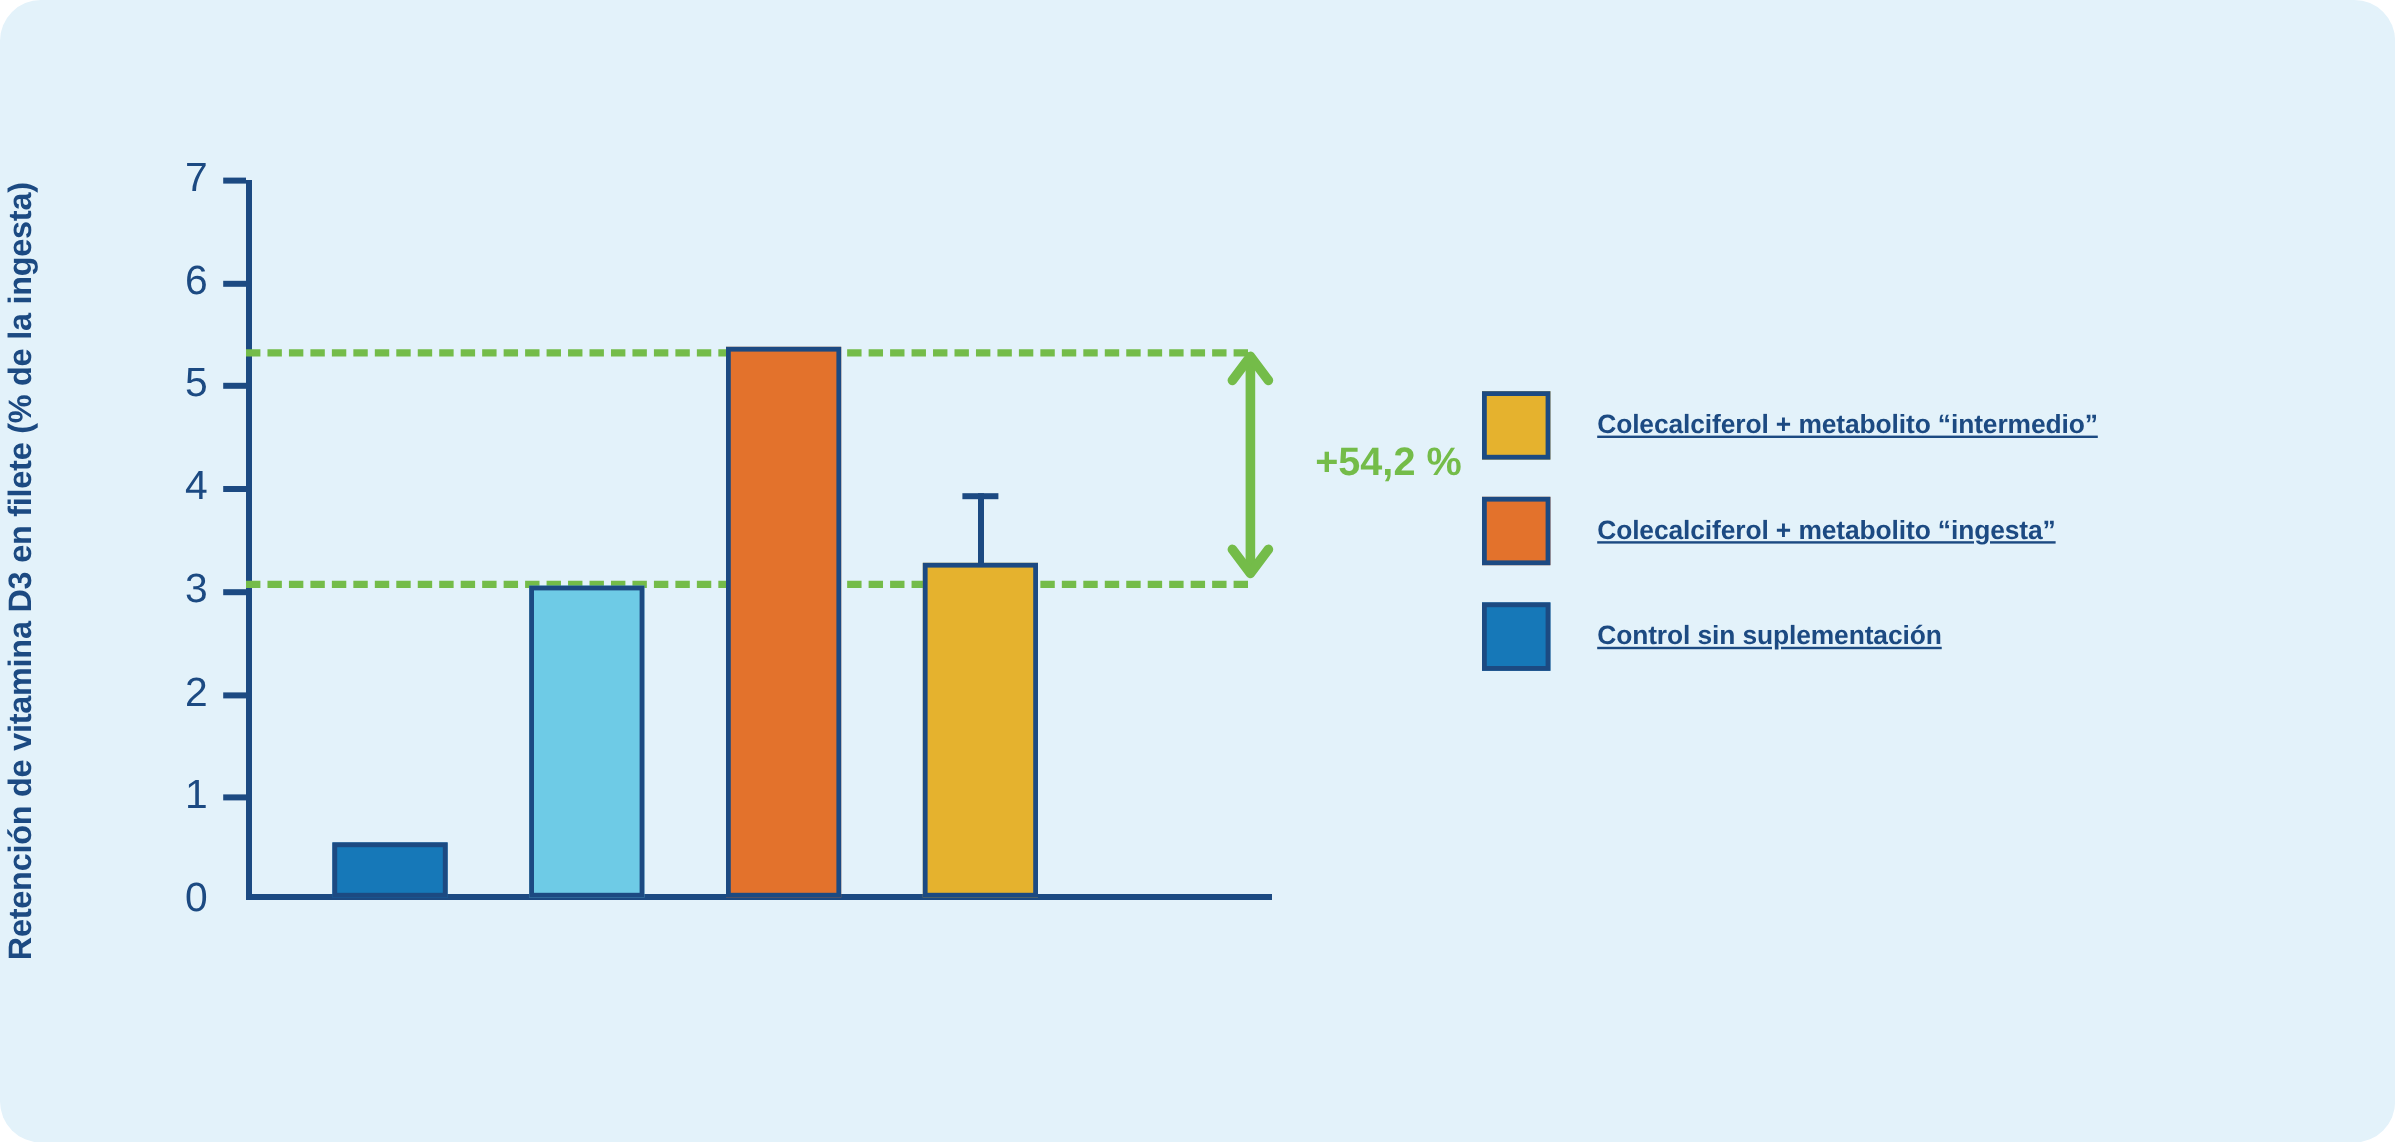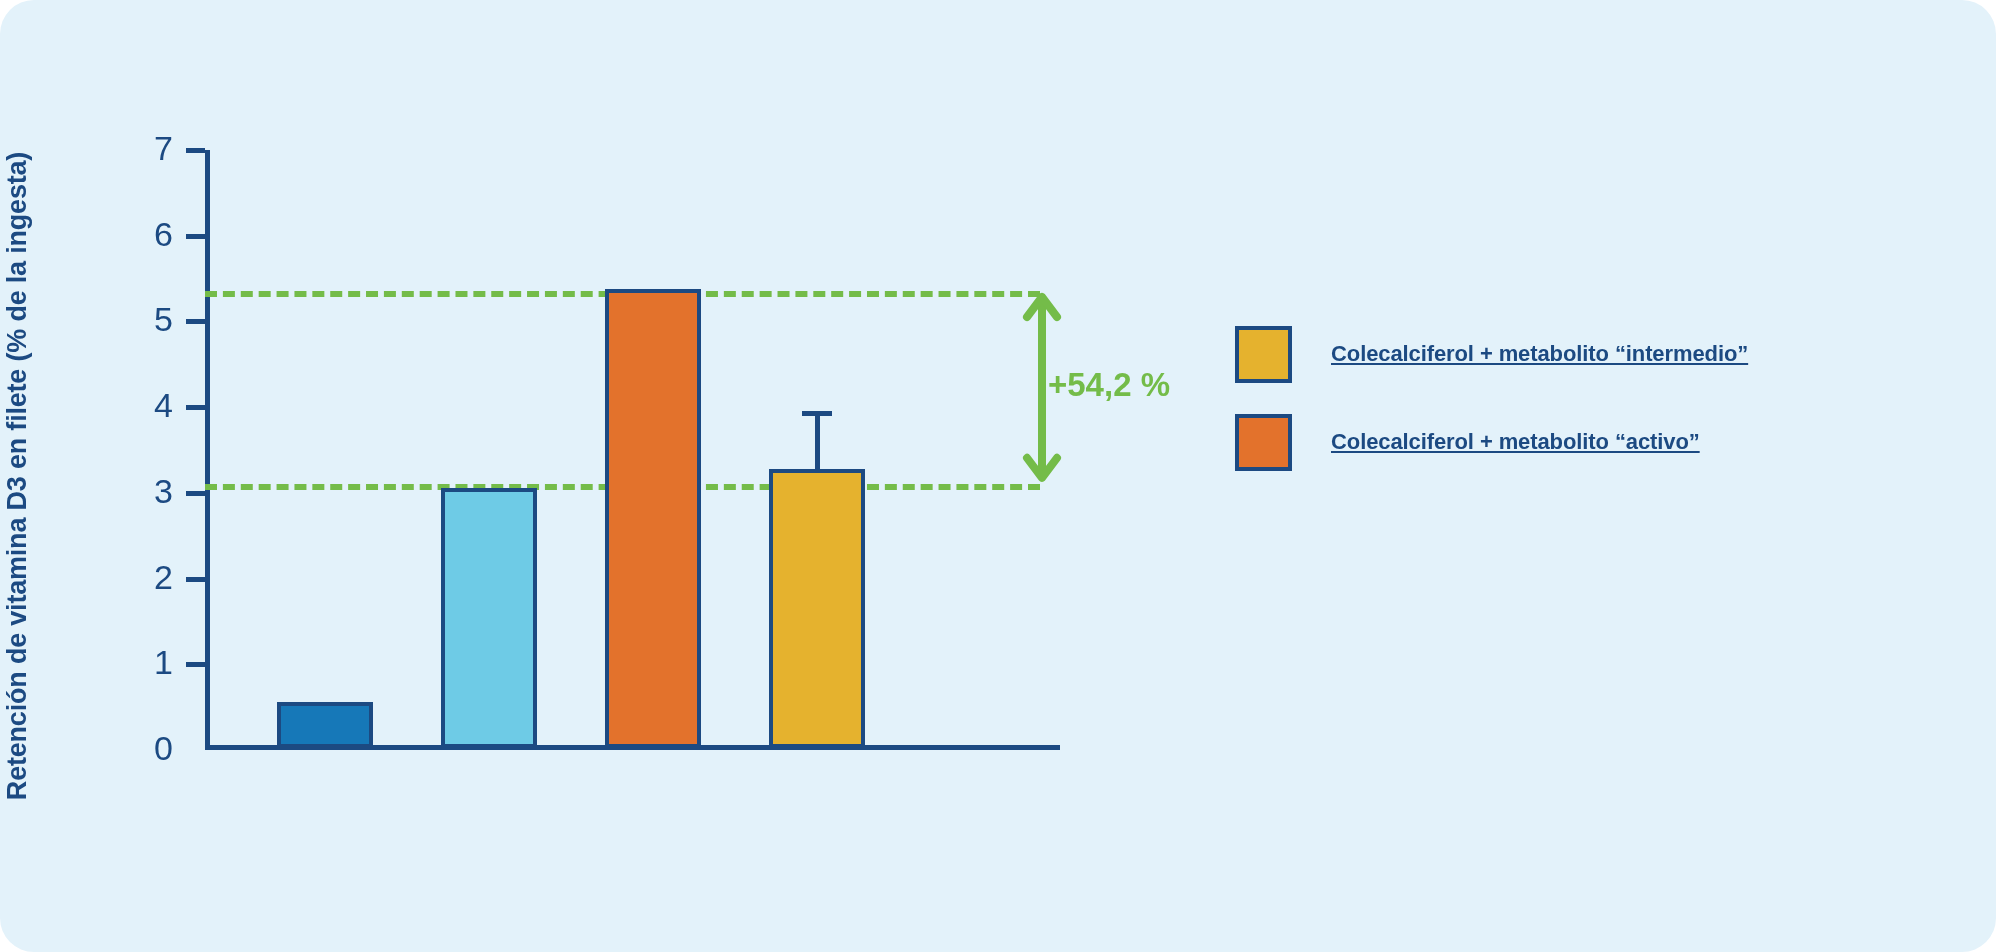--- a/index.html
+++ b/index.html
@@ -133,21 +133,21 @@
   
   #annotation-arrow {
     position: absolute;
     left: 1022px;
     top: 290px;
     width: 40px;
     height: 200px;
   }
   #annotation-label {
     position: absolute;
-    left: 1048px;
+    left: 1096px;
     top: 366px;
     color: #74bc49;
     font-size: 33px;
     font-weight: bold;
     white-space: nowrap;
   }
 
   
   #legend {
     position: absolute;
@@ -236,17 +236,21 @@
   </div>
   <div id="annotation-label" style="top: 365.857px; color: rgb(116, 188, 73);">+54,2 %</div>
 
   <div id="legend">
       <div class="legend-row">
         <div class="legend-swatch" style="background: rgb(229, 178, 46);"></div>
         <div class="legend-label">Colecalciferol + metabolito “intermedio”</div>
       </div>
       <div class="legend-row">
         <div class="legend-swatch" style="background: rgb(227, 114, 44);"></div>
-        <div class="legend-label">Colecalciferol + metabolito “activo”</div>
+        <div class="legend-label">Colecalciferol + metabolito “ingesta”</div>
+      </div>
+      <div class="legend-row">
+        <div class="legend-swatch" style="background: rgb(22, 120, 184);"></div>
+        <div class="legend-label">Control sin suplementación</div>
       </div>
     </div>
 
 </div>
 
 </body></html>

